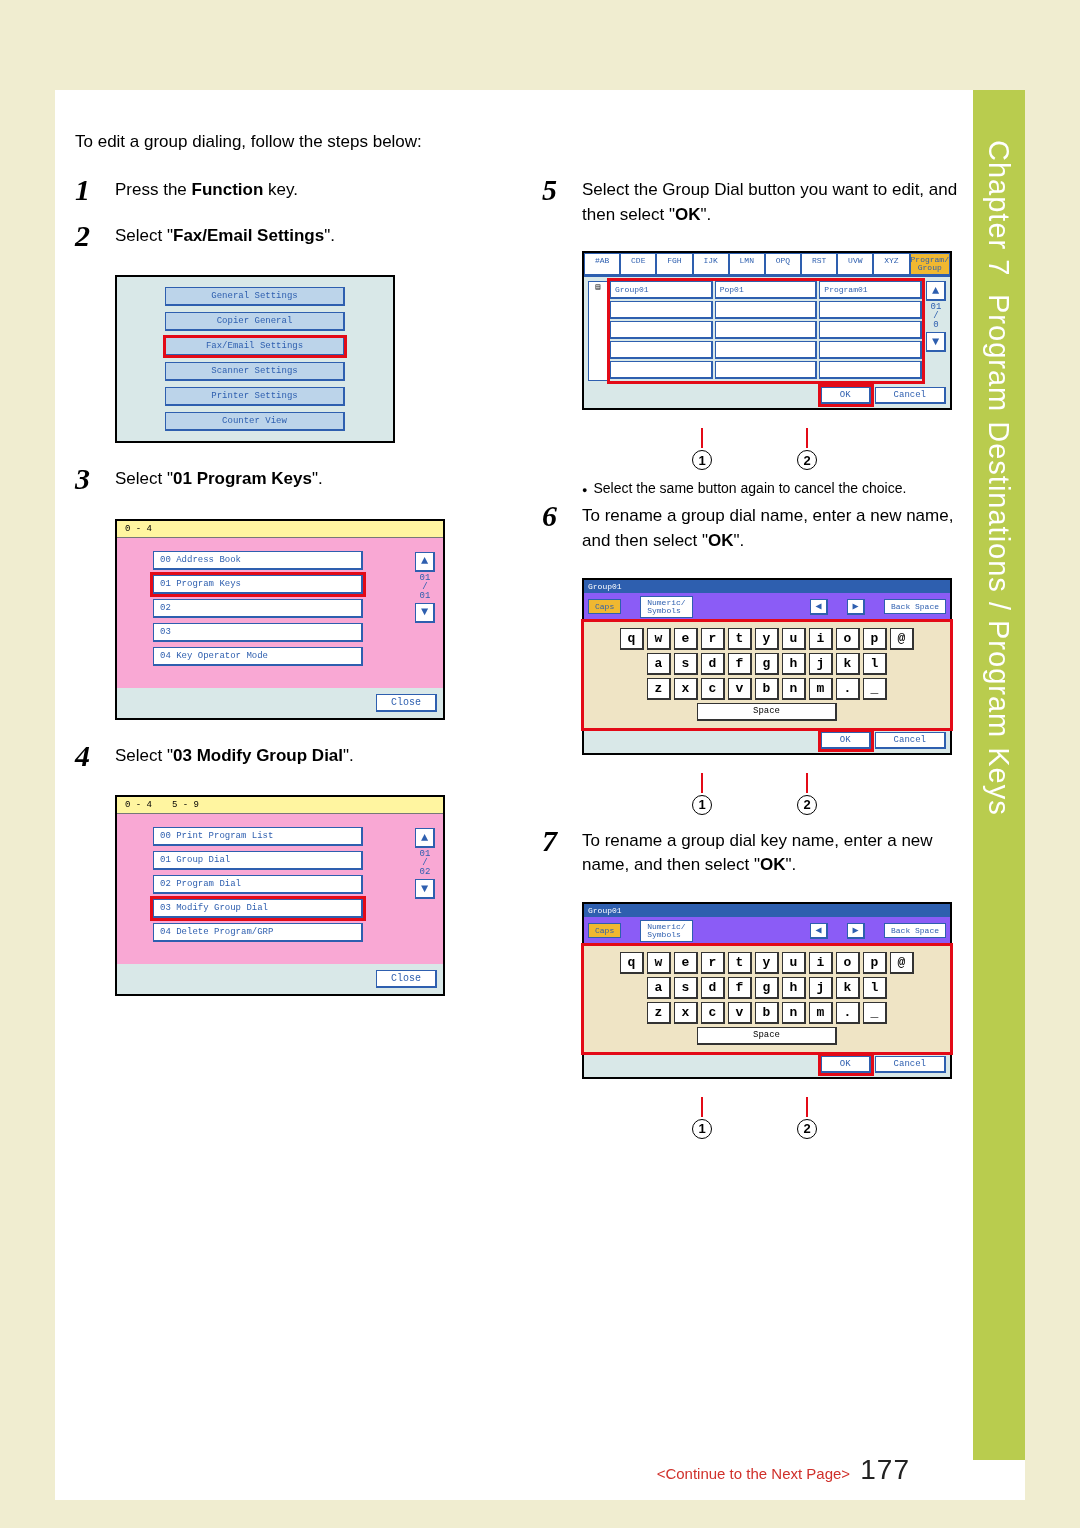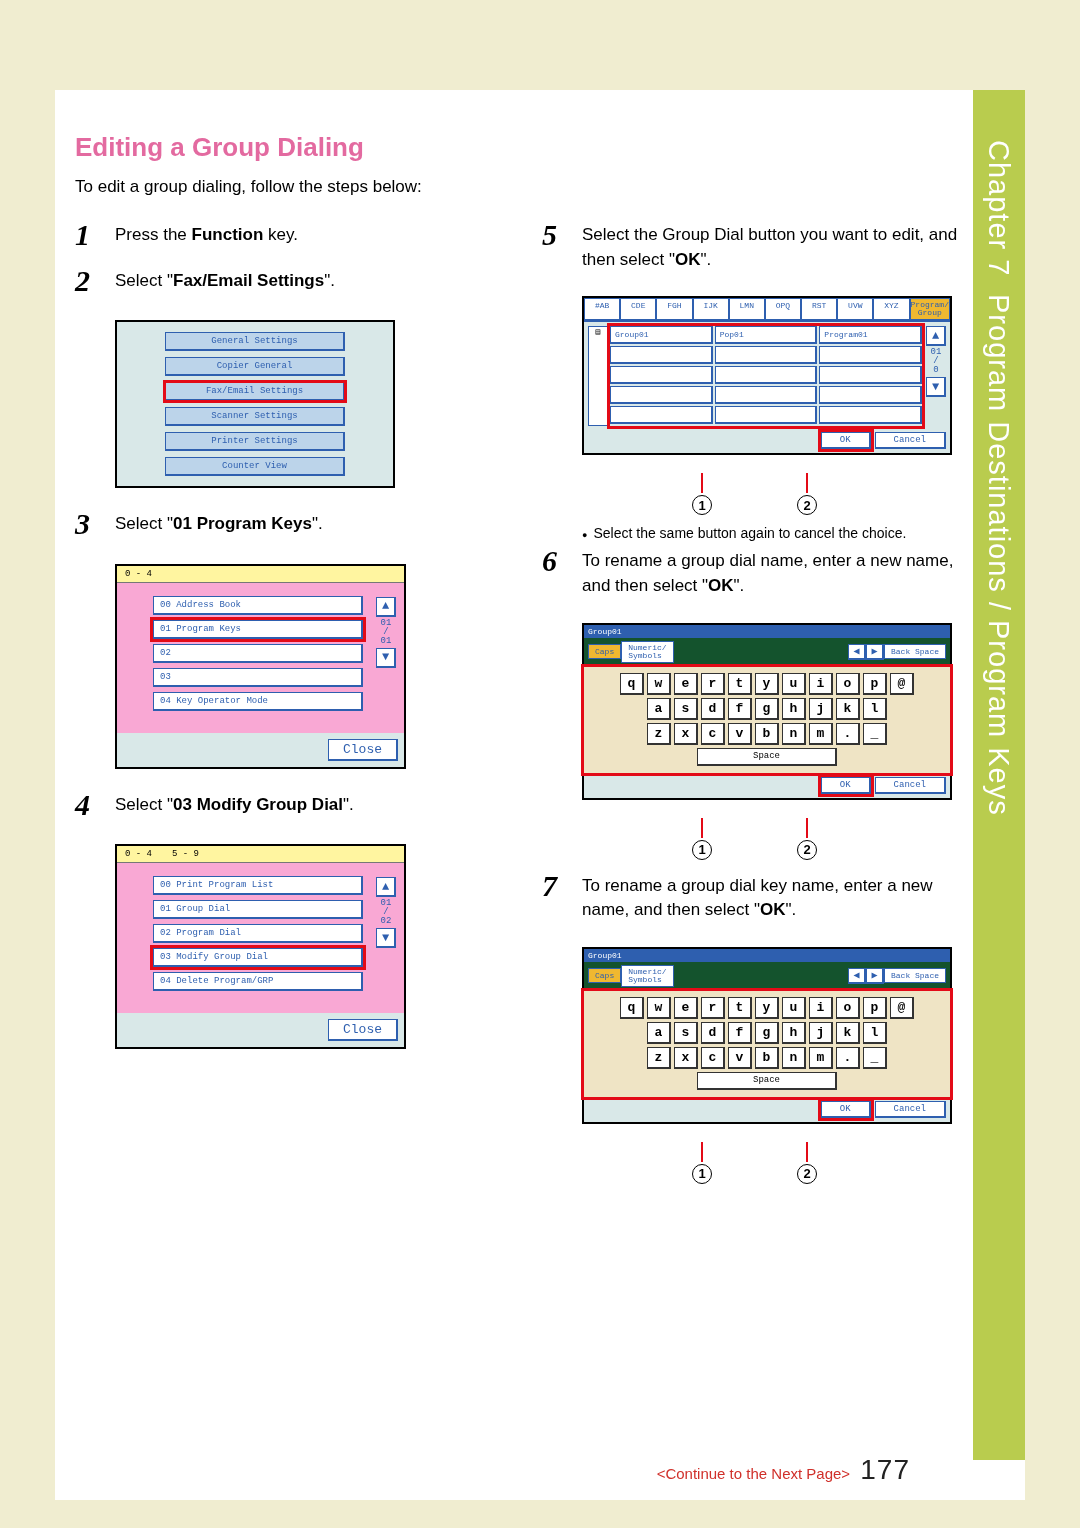--- a/index.html
+++ b/index.html
@@ -93,21 +93,21 @@
     margin: 6px auto;
     width: 180px;
     padding: 3px 0;
     font-size: 9px;
     border-bottom: 2px solid #2e5faf;
     border-right: 2px solid #2e5faf;
   }
   .menu-item.hl { outline: 3px solid #e30a17; outline-offset: -1px; }
 
   
-  .listpanel { width: 291px; }
+  .listpanel { width: 330px; }
   .listpanel .hdr {
     background: #fff5a0; color: #000;
     display: flex; gap: 20px;
     padding: 3px 8px; font-size: 9px;
     border-bottom: 1px solid #777;
   }
   .listpanel .body { background: #f9a8d4; padding: 8px 7px 4px 8px; position: relative; min-height: 150px; }
   .list-row {
     border: 1px solid #2e5faf;
     border-bottom-width: 2px; border-right-width: 2px;
@@ -124,21 +124,21 @@
   }
   .arrowbtn {
     border: 1px solid #2e5faf; border-bottom-width:2px; border-right-width:2px;
     background: #fff; width: 20px; height: 20px;
     display: flex; align-items: center; justify-content: center;
     font-size: 12px;
   }
   .closebtn {
     border: 1px solid #2e5faf; border-bottom-width:2px; border-right-width:2px;
     background: #fff; color: #2e5faf;
-    padding: 2px 14px; font-size: 13px;
+    padding: 2px 14px; font-size: 10px;
     float: right; margin: 6px;
   }
   .listpanel::after { content:""; display:block; clear:both; }
 
   
   .grid-shot { width: 370px; }
   .grid-shot .toprow { display:flex; background:#fff; border-bottom:1px solid #2e5faf; }
   .alpha {
     border: 1px solid #2e5faf; flex:1; text-align:center;
     font-size:8px; padding:2px 0; color:#2e5faf;
@@ -159,22 +159,22 @@
     border:1px solid #2e5faf; border-bottom-width:2px; border-right-width:2px;
     background:#fff; color:#2e5faf; font-size:9px; padding:2px 18px;
   }
   .okbtn.hl { outline: 3px solid #e30a17; }
   .redbox { outline: 3px solid #e30a17; }
 
   
   .kbshot { width: 370px; }
   .kbhdr { display:flex; background:#2e5faf; color:#fff; font-size:8px; padding:2px 4px;}
   .kbtop {
-    display:flex; align-items:center; gap:0;
-    background:#14532d; padding:3px 4px; border-bottom:1px solid #888;
+    display:flex; align-items:center; gap:19px;
+    background:#8b5cf6; padding:3px 4px; border-bottom:1px solid #888;
   }
   .kbtab {
     border:1px solid #2e5faf; background:#fff; color:#2e5faf;
     font-size:8px; padding:2px 6px;
   }
   .kbtab.on { background:#f0b830; }
   .navsq {
     border:1px solid #2e5faf; border-bottom-width:2px; border-right-width:2px;
     background:#fff; color:#2e5faf; width:18px; height:16px;
     display:inline-flex; align-items:center; justify-content:center; font-size:10px;
@@ -210,21 +210,20 @@
 <body>
 
 <div class="page">
   <div class="side-tab"></div>
   <div class="side-tab-text">
     <span class="chap">Chapter 7</span>
     &nbsp;&nbsp;
     <span>Program Destinations / Program Keys</span>
   </div>
 
-  <h1 class="section-title">Editing a Group Dialing</h1>
   <p class="intro">To edit a group dialing, follow the steps below:</p>
 
   <div class="columns">
 
     <div class="col">
 
       <div class="step">
         <div class="step-num">1</div>
         <div class="step-body">
           <span>Press the </span><b>Function</b><span> key.</span>

